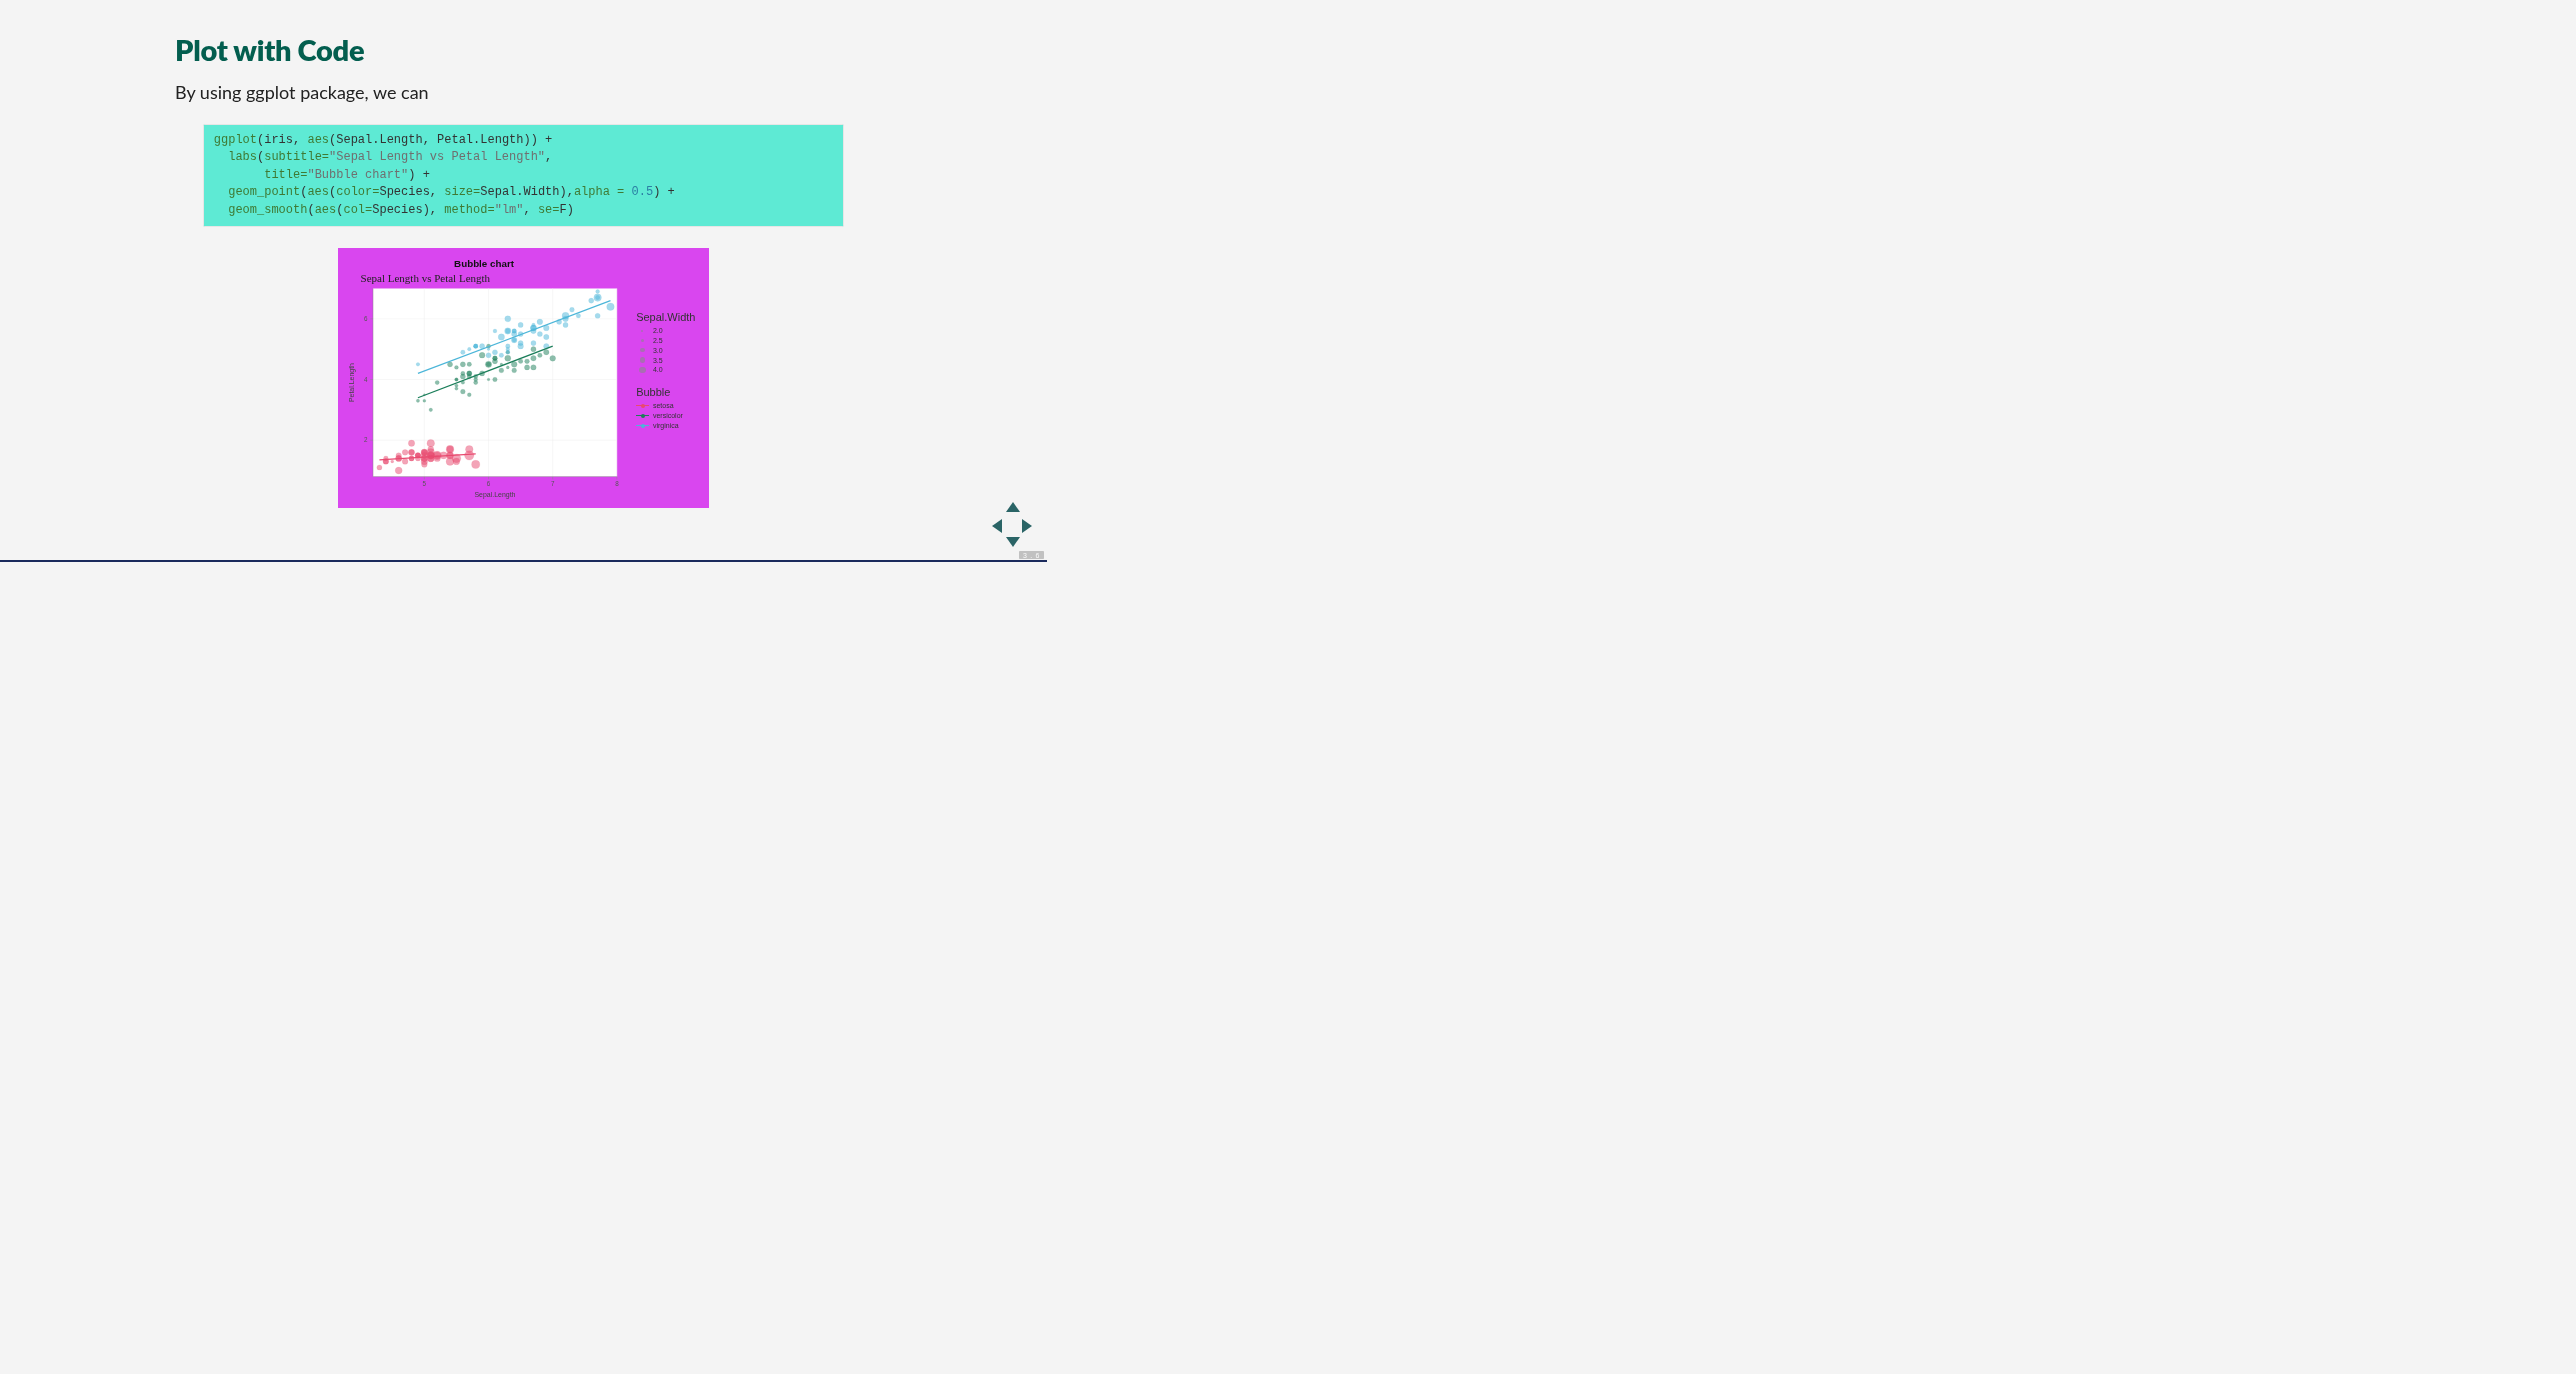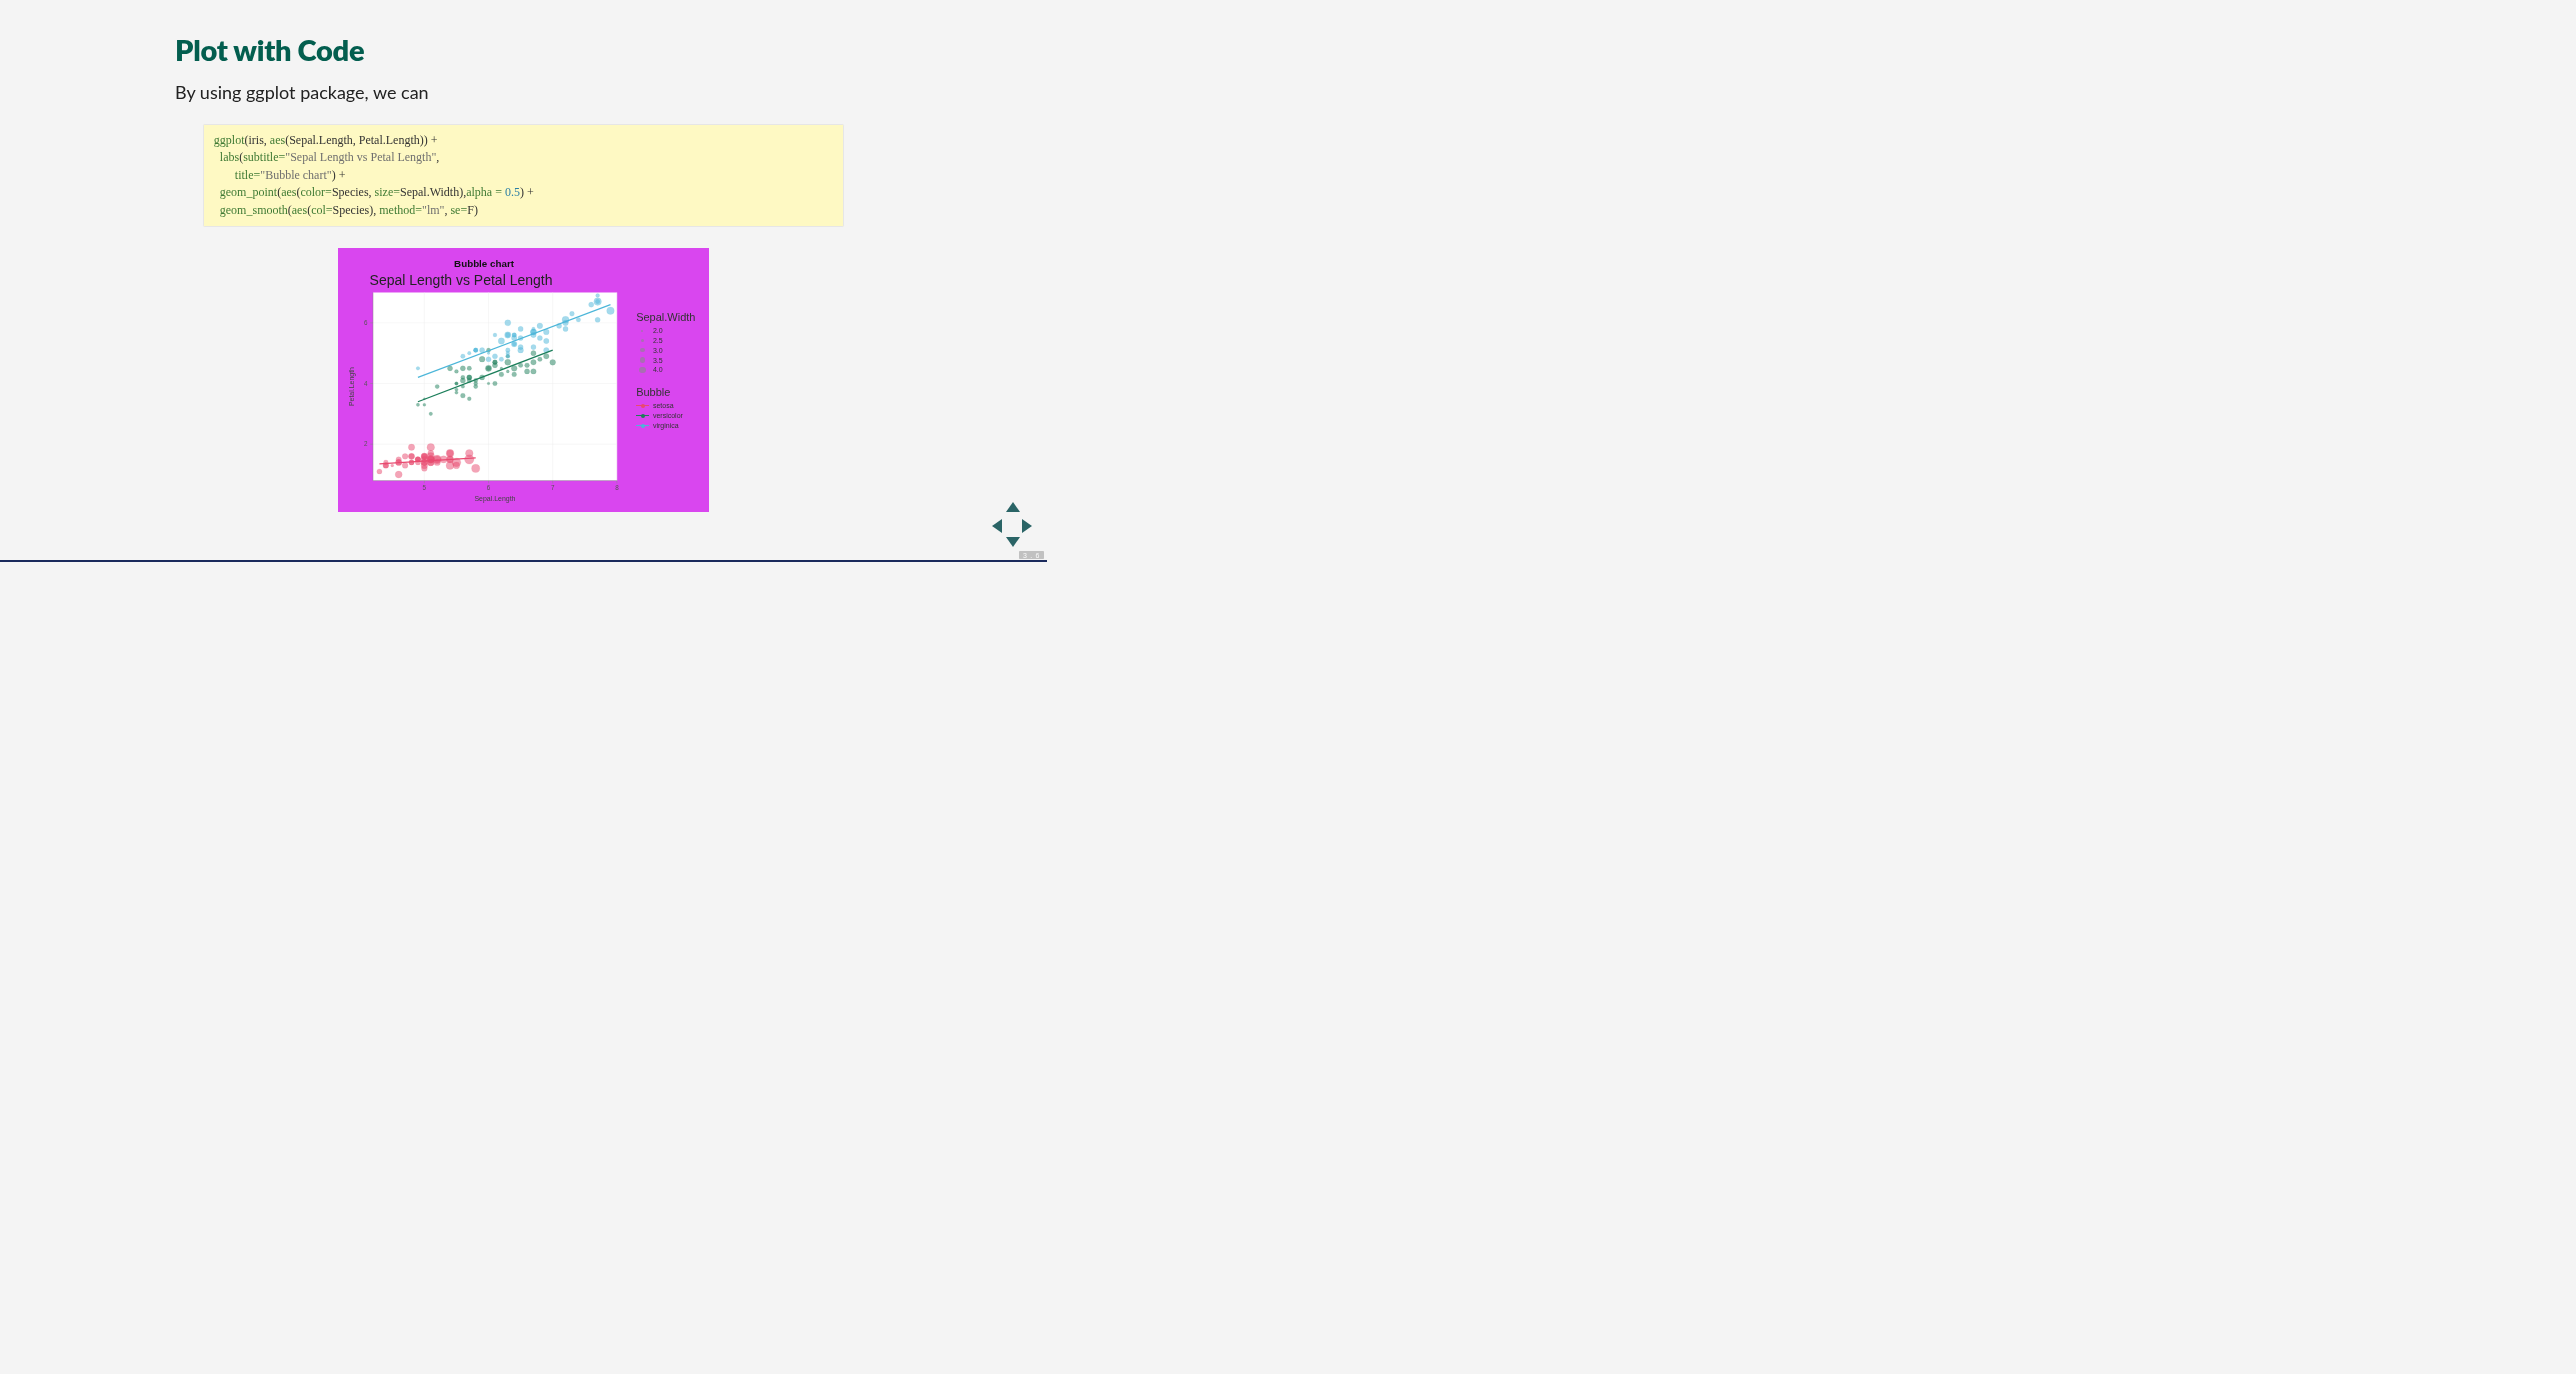--- a/index.html
+++ b/index.html
@@ -1,29 +1,29 @@
 <!DOCTYPE html>
 <html style="font-size:11.2px"><head>
 <meta charset="utf-8">
 <style>
   html,body{margin:0;padding:0;background:#f4f4f4;font-family:"Lato","Helvetica Neue",Arial,sans-serif;color:#222;height:100%;}
   .slide{box-sizing:border-box;padding:32px 175px 7px 175px;width:1047px;height:562px;position:relative;}
   h1.title{color:#035e4f;font-weight:800;font-size:29px;margin:0 0 14px 0;letter-spacing:-0.3px;}
   p.body{font-size:18px;margin:10px 0 21px 0;color:#222;}
-  .codeblock{background:#fef9c3;border:0.7px solid #e6e6e6;border-radius:1.4px;padding:7px 9.8px;margin:0 28px 21px 28px;
-             font-family:Liberation Serif, serif;font-size:12px;line-height:1.45;white-space:pre;color:#333;}
+  .codeblock{background:#5eead4;border:0.7px solid #e6e6e6;border-radius:1.4px;padding:7px 9.8px;margin:0 28px 21px 28px;
+             font-family:Liberation Mono, monospace;font-size:12px;line-height:1.45;white-space:pre;color:#333;}
   .tok-fn{color:#3f7a34;}
   .tok-arg{color:#3f7a34;}
   .tok-str{color:#6f6f6f;}
   .tok-num{color:#2b7fa4;}
   .chart-area{display:flex;justify-content:center;}
   .chart-box{display:flex;flex-direction:row;align-items:flex-start;background:#d946ef;padding:7px 14px 7px 7px;}
   .plot-col{display:flex;flex-direction:column;align-items:center;}
   .chart-title{font-family:Arial,sans-serif;font-weight:bold;font-size:9.8px;color:#111;margin-top:2.8px;text-align:center;width:100%;}
-  .chart-sub{font-family:Liberation Sans, sans-serif;font-size:14px;color:#222;align-self:flex-start;margin-left:25px;margin-top:2.8px;margin-bottom:1.4px;}
+  .chart-sub{font-family:Liberation Serif, serif;font-size:11px;color:#222;align-self:flex-start;margin-left:16px;margin-top:2.8px;margin-bottom:1.4px;}
   .yaxis-label{font-family:Arial,sans-serif;font-size:10px;fill:#444;text-anchor:middle;}
   .xaxis-label{font-family:Arial,sans-serif;font-size:10px;fill:#444;text-anchor:middle;}
   .tick-label{font-family:Arial,sans-serif;font-size:9px;fill:#555;}
   .axis-line{stroke:#888;stroke-width:0.7;}
   .grid-line{stroke:#eee;stroke-width:0.7;}
   .legend{font-family:Arial,sans-serif;font-size:7px;color:#333;margin-left:12.6px;margin-top:56px;}
   .legend .hdr{font-size:11px;margin-bottom:4.2px;color:#333;}
   .legend .row{display:flex;align-items:center;margin-bottom:2.8px;gap:4.2px;}
   .legend .sw-circle{display:inline-block;border-radius:50%;background:#888;opacity:0.6;}
   .legend .sw-line{display:inline-block;width:12.6px;height:0;border-top:1.4px solid;position:relative;}

